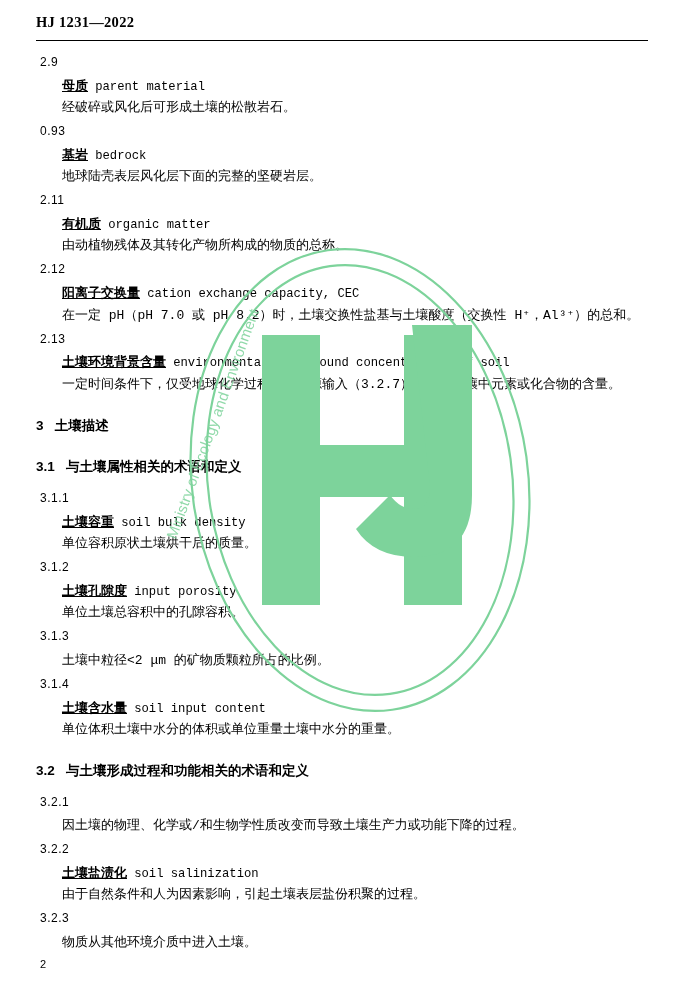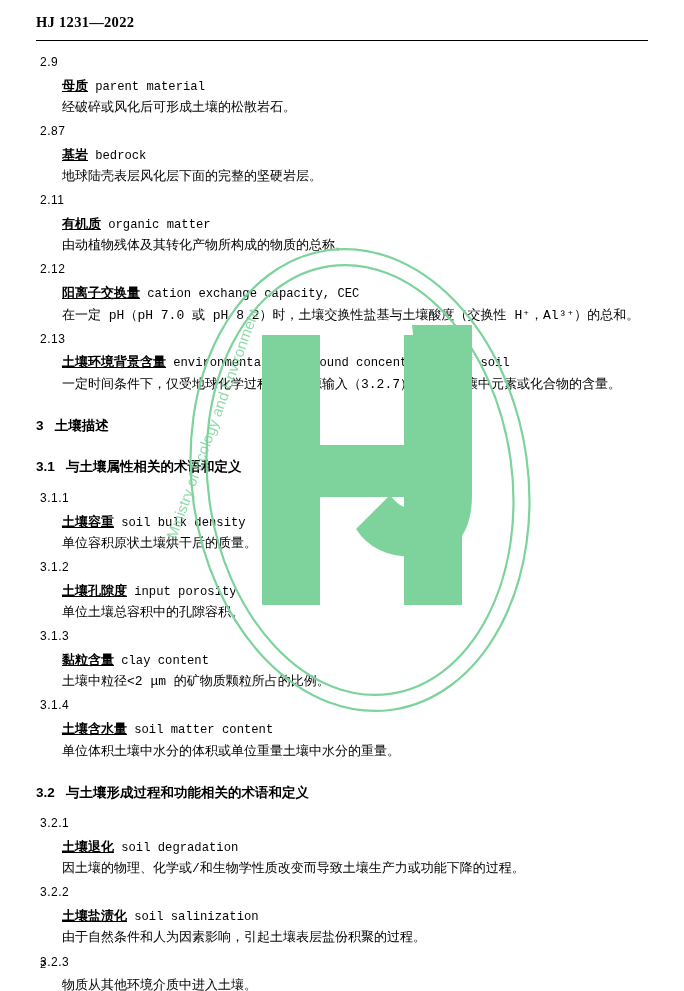--- a/index.html
+++ b/index.html
@@ -137,21 +137,21 @@
       </g>
     </svg>
   </div>
 
   <div class="content">
 
     <div class="num">2.9</div>
     <div class="term"><span class="cn">母质</span>&nbsp;&nbsp;<span class="en">parent material</span></div>
     <div class="def">经破碎或风化后可形成土壤的松散岩石。</div>
 
-    <div class="num">2.87</div>
+    <div class="num">0.93</div>
     <div class="term"><span class="cn">基岩</span>&nbsp;&nbsp;<span class="en">bedrock</span></div>
     <div class="def">地球陆壳表层风化层下面的完整的坚硬岩层。</div>
 
     <div class="num">2.11</div>
     <div class="term"><span class="cn">有机质</span>&nbsp;&nbsp;<span class="en">organic matter</span></div>
     <div class="def">由动植物残体及其转化产物所构成的物质的总称。</div>
 
     <div class="num">2.12</div>
     <div class="term"><span class="cn">阳离子交换量</span>&nbsp;&nbsp;<span class="en">cation exchange capacity, CEC</span></div>
     <div class="def">在一定 pH（pH 7.0 或 pH 8.2）时，土壤交换性盐基与土壤酸度（交换性 H⁺，Al³⁺）的总和。</div>
@@ -169,33 +169,31 @@
 
     <div class="num">3.1.1</div>
     <div class="term"><span class="cn">土壤容重</span>&nbsp;&nbsp;<span class="en">soil bulk density</span></div>
     <div class="def">单位容积原状土壤烘干后的质量。</div>
 
     <div class="num">3.1.2</div>
     <div class="term"><span class="cn">土壤孔隙度</span>&nbsp;&nbsp;<span class="en">input porosity</span></div>
     <div class="def">单位土壤总容积中的孔隙容积。</div>
 
     <div class="num">3.1.3</div>
-    <div class="term"><span class="cn">黏粒含量</span>&nbsp;&nbsp;<span class="en">clay content</span></div>
     <div class="def">土壤中粒径&lt;2 μm 的矿物质颗粒所占的比例。</div>
 
     <div class="num">3.1.4</div>
-    <div class="term"><span class="cn">土壤含水量</span>&nbsp;&nbsp;<span class="en">soil matter content</span></div>
+    <div class="term"><span class="cn">土壤含水量</span>&nbsp;&nbsp;<span class="en">soil input content</span></div>
     <div class="def">单位体积土壤中水分的体积或单位重量土壤中水分的重量。</div>
 
     <div class="gap-l"></div>
     <div class="sec-head"><span class="sec-num">3.2</span>&nbsp;&nbsp;&nbsp;<span>与土壤形成过程和功能相关的术语和定义</span></div>
     <div class="gap-s"></div>
 
     <div class="num">3.2.1</div>
-    <div class="term"><span class="cn">土壤退化</span>&nbsp;&nbsp;<span class="en">soil degradation</span></div>
     <div class="def">因土壤的物理、化学或/和生物学性质改变而导致土壤生产力或功能下降的过程。</div>
 
     <div class="num">3.2.2</div>
     <div class="term"><span class="cn">土壤盐渍化</span>&nbsp;&nbsp;<span class="en">soil salinization</span></div>
     <div class="def">由于自然条件和人为因素影响，引起土壤表层盐份积聚的过程。</div>
 
     <div class="num">3.2.3</div>
     <div class="def">物质从其他环境介质中进入土壤。</div>
 
   </div>

